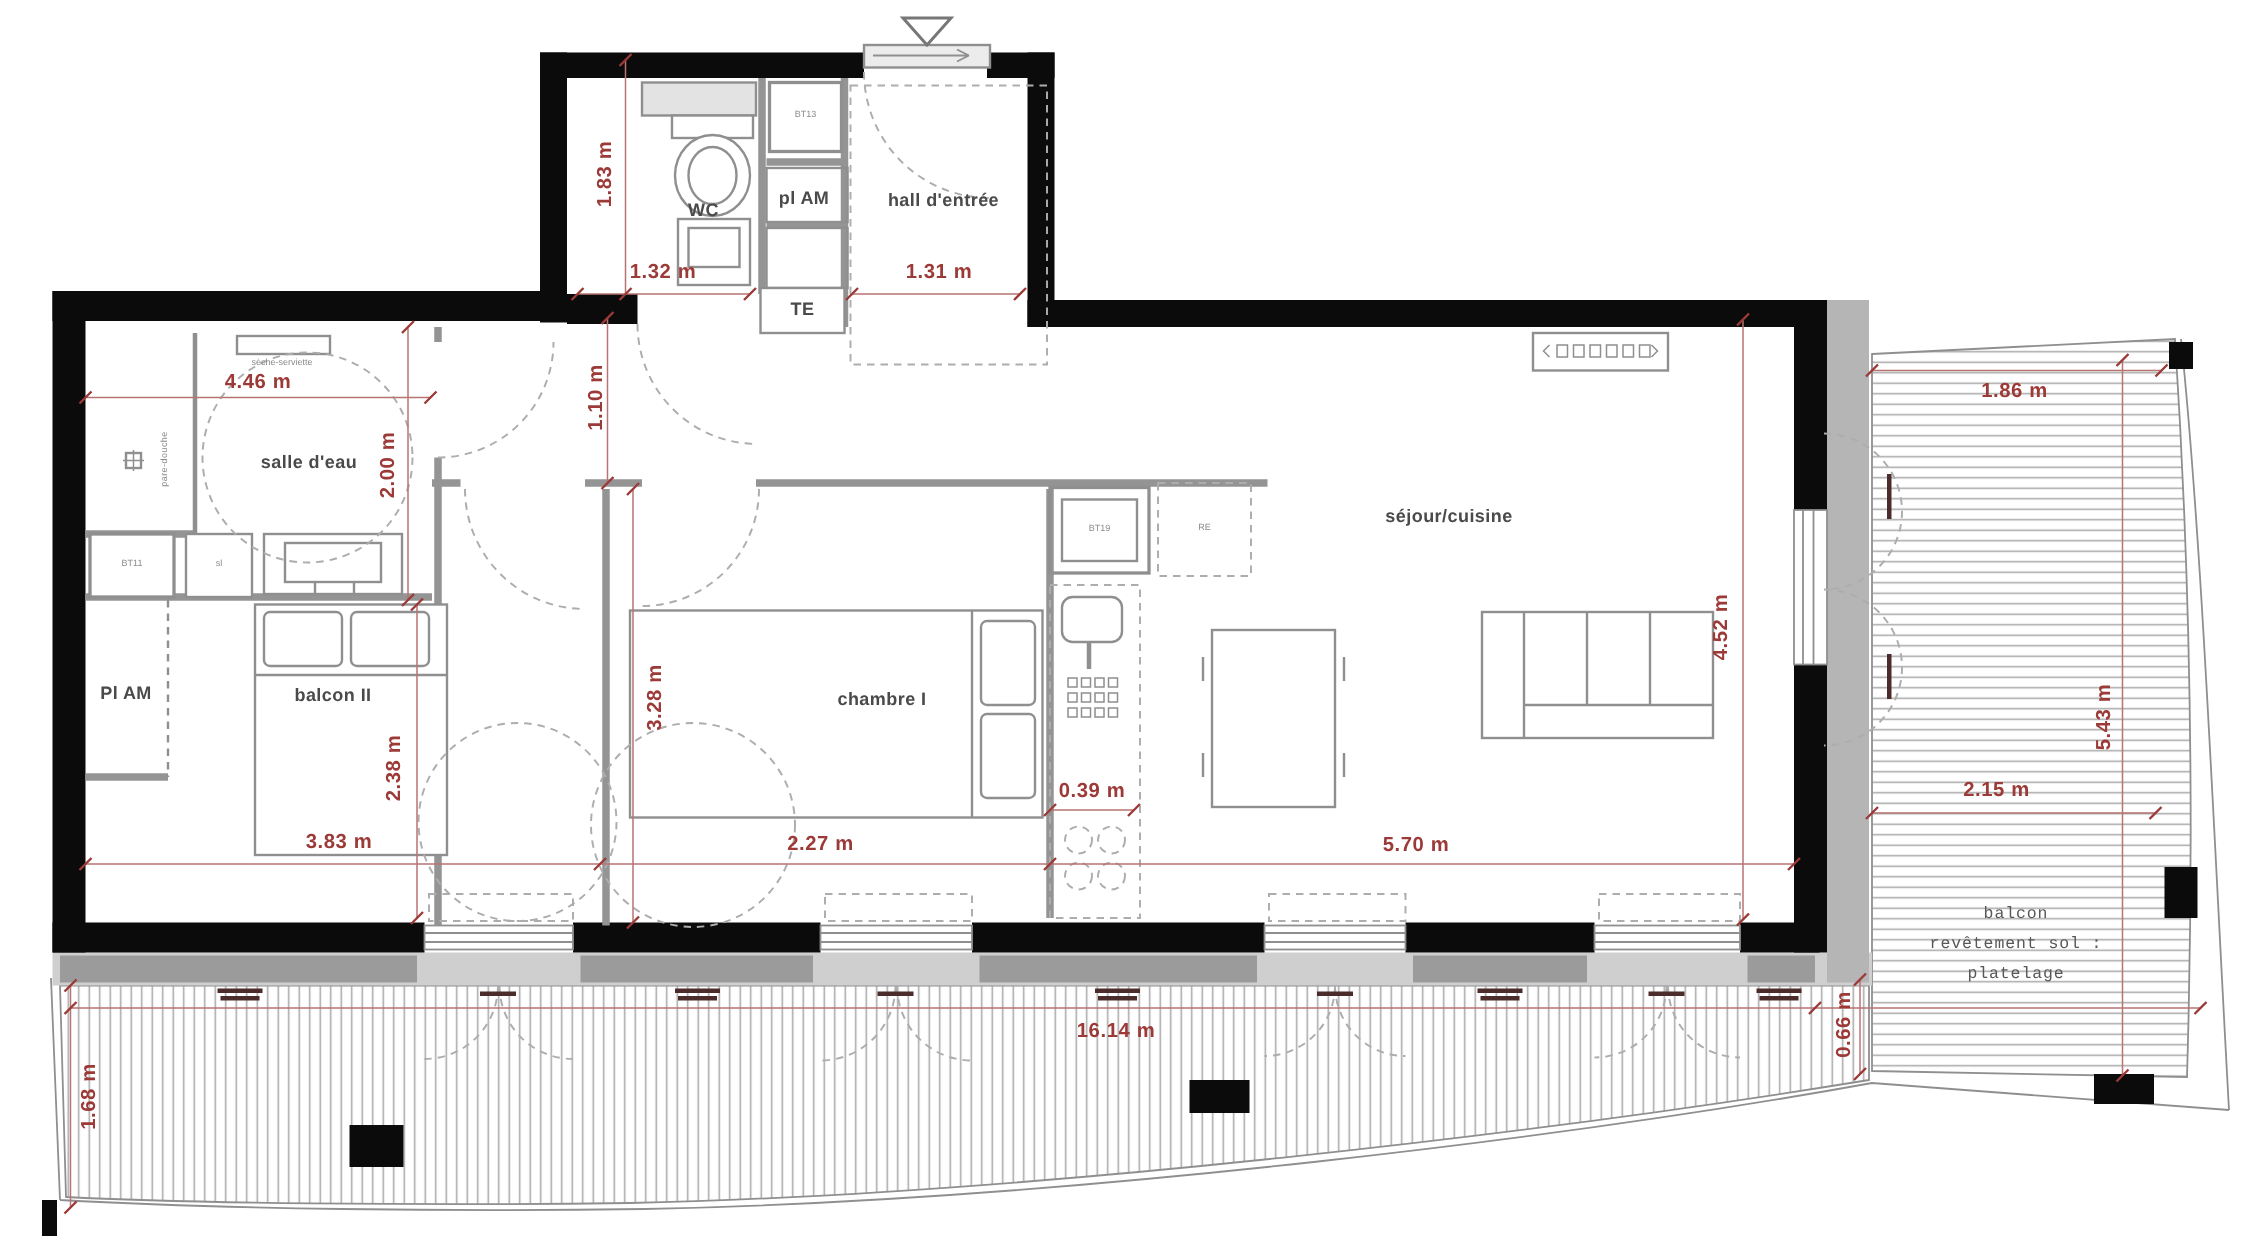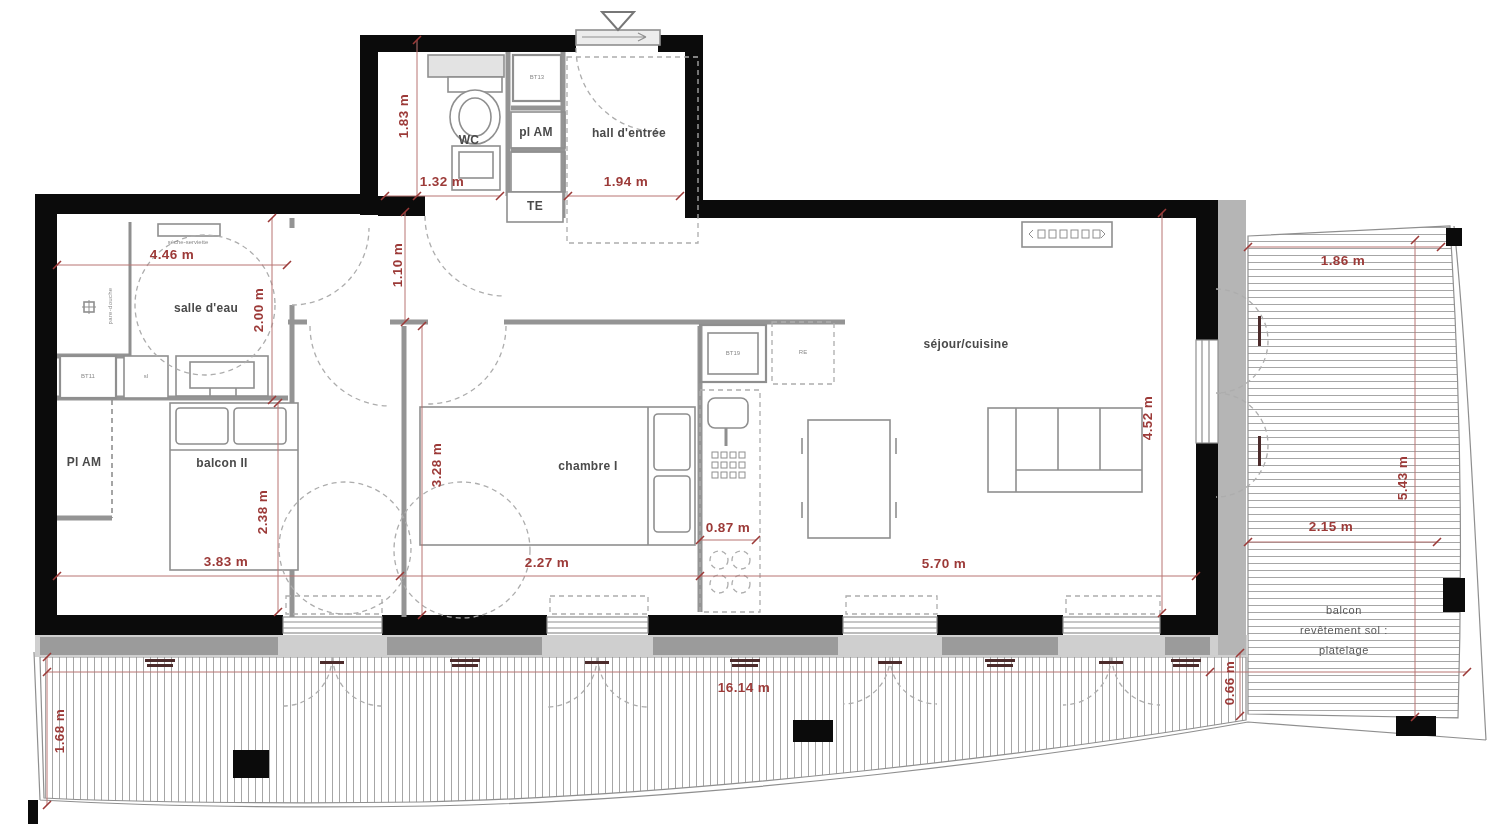--- a/index.html
+++ b/index.html
@@ -5,21 +5,21 @@
   html,body{margin:0;padding:0;background:#ffffff;}
   .stage{position:relative;width:1500px;height:837px;background:#fff;
          font-family:"Liberation Sans",sans-serif;overflow:hidden;}
   .stage svg{position:absolute;left:0;top:0;}
   .lbl{position:absolute;transform:translate(-50%,-50%);white-space:nowrap;
        color:#4a4a4a;font-weight:700;font-size:12px;letter-spacing:.3px;}
   .rot{transform:translate(-50%,-50%) rotate(-90deg);}
   .dim{color:#9c3a38;font-size:13.5px;font-weight:700;letter-spacing:.4px;}
   .tiny{font-size:6px;font-weight:400;color:#8a8a8a;letter-spacing:0;}
   .tinyrot{transform:translate(-50%,-50%) rotate(-90deg);font-size:6px;font-weight:400;color:#8a8a8a;}
-  .balc{font-size:11px;font-weight:400;color:#585858;letter-spacing:.6px;}
+  .balc{font-size:11px;font-weight:400;color:#585858;letter-spacing:.6px;font-family:Liberation Mono, monospace;}
 </style>
 </head>
 <body>
 
 <div class="stage">
 <svg width="1500" height="837" viewBox="0 0 1500 837">
   <defs>
     <pattern id="deckV" width="7" height="10" patternUnits="userSpaceOnUse">
       <line x1="3.5" y1="0" x2="3.5" y2="10" stroke="#a6a6a6" stroke-width="1"></line>
     </pattern>
@@ -270,30 +270,30 @@
 <span class="lbl balc" style="left:1344px;top:650px">platelage</span>
 
 <span class="lbl tiny" style="left:537px;top:77px">BT13</span>
 <span class="lbl tiny" style="left:88px;top:376px">BT11</span>
 <span class="lbl tiny" style="left:146px;top:376px">sl</span>
 <span class="lbl tiny" style="left:733px;top:353px">BT19</span>
 <span class="lbl tiny" style="left:803px;top:352px">RE</span>
 
 <span class="lbl dim rot" style="left:403px;top:116px">1.83 m</span>
 <span class="lbl dim" style="left:442px;top:181px">1.32 m</span>
-<span class="lbl dim" style="left:626px;top:181px">1.94 m</span>
+<span class="lbl dim" style="left:626px;top:181px">1.31 m</span>
 <span class="lbl dim" style="left:172px;top:254px">4.46 m</span>
 <span class="lbl dim rot" style="left:258px;top:310px">2.00 m</span>
 <span class="lbl dim rot" style="left:397px;top:265px">1.10 m</span>
 <span class="lbl dim" style="left:1343px;top:260px">1.86 m</span>
 <span class="lbl dim rot" style="left:1147px;top:418px">4.52 m</span>
 <span class="lbl dim rot" style="left:436px;top:465px">3.28 m</span>
 <span class="lbl dim rot" style="left:262px;top:512px">2.38 m</span>
 <span class="lbl dim" style="left:226px;top:561px">3.83 m</span>
 <span class="lbl dim" style="left:547px;top:562px">2.27 m</span>
-<span class="lbl dim" style="left:728px;top:527px">0.87 m</span>
+<span class="lbl dim" style="left:728px;top:527px">0.39 m</span>
 <span class="lbl dim" style="left:944px;top:563px">5.70 m</span>
 <span class="lbl dim" style="left:1331px;top:526px">2.15 m</span>
 <span class="lbl dim rot" style="left:1402px;top:478px">5.43 m</span>
 <span class="lbl dim" style="left:744px;top:687px">16.14 m</span>
 <span class="lbl dim rot" style="left:1229px;top:683px">0.66 m</span>
 <span class="lbl dim rot" style="left:59px;top:731px">1.68 m</span>
 </div>
 
 </body></html>

